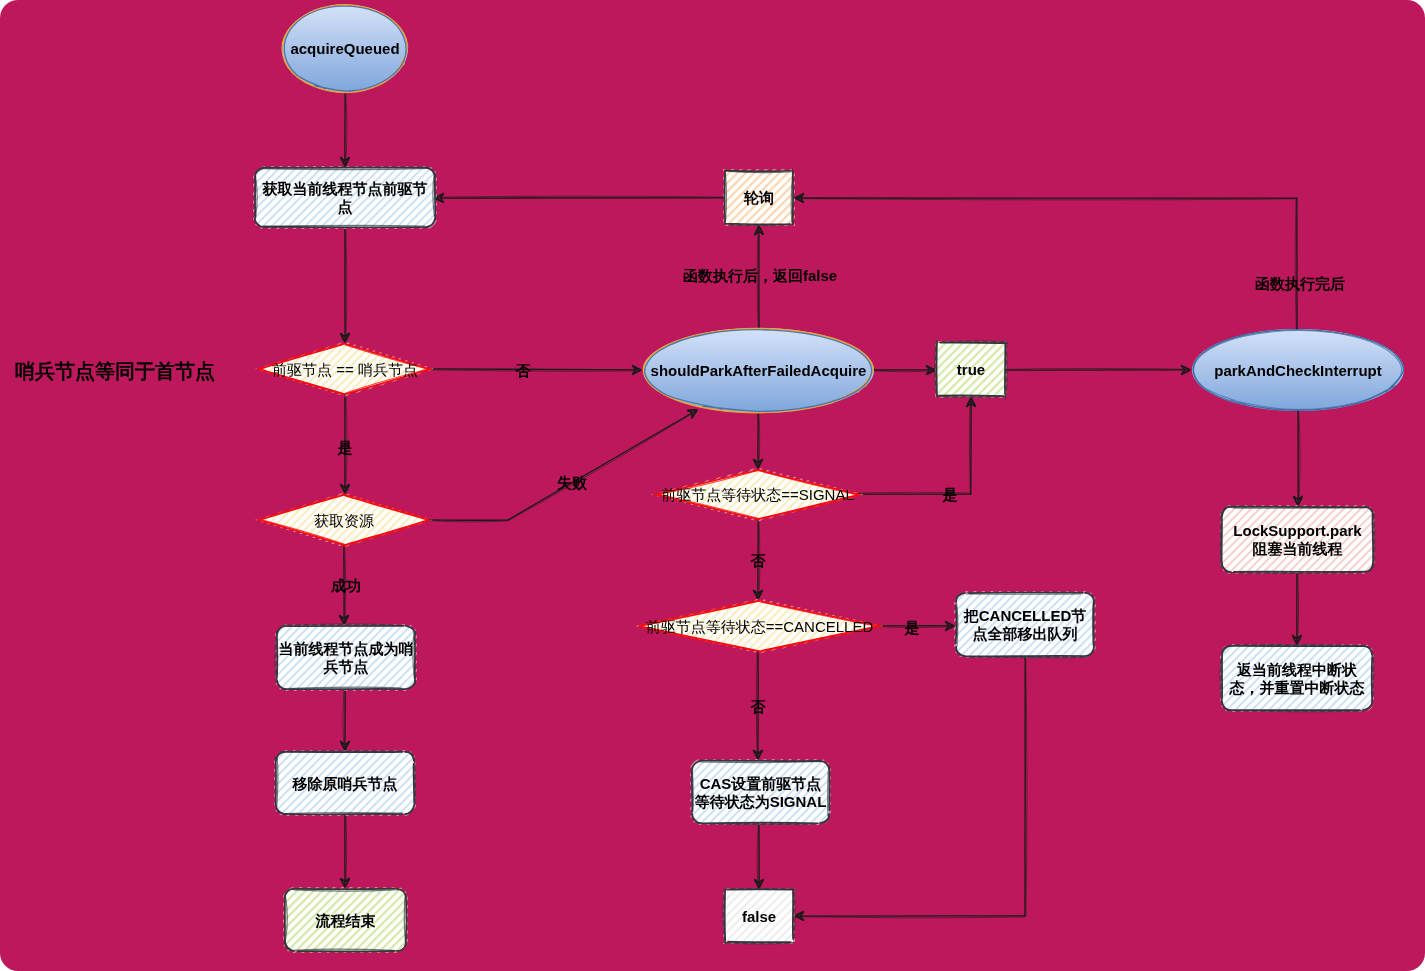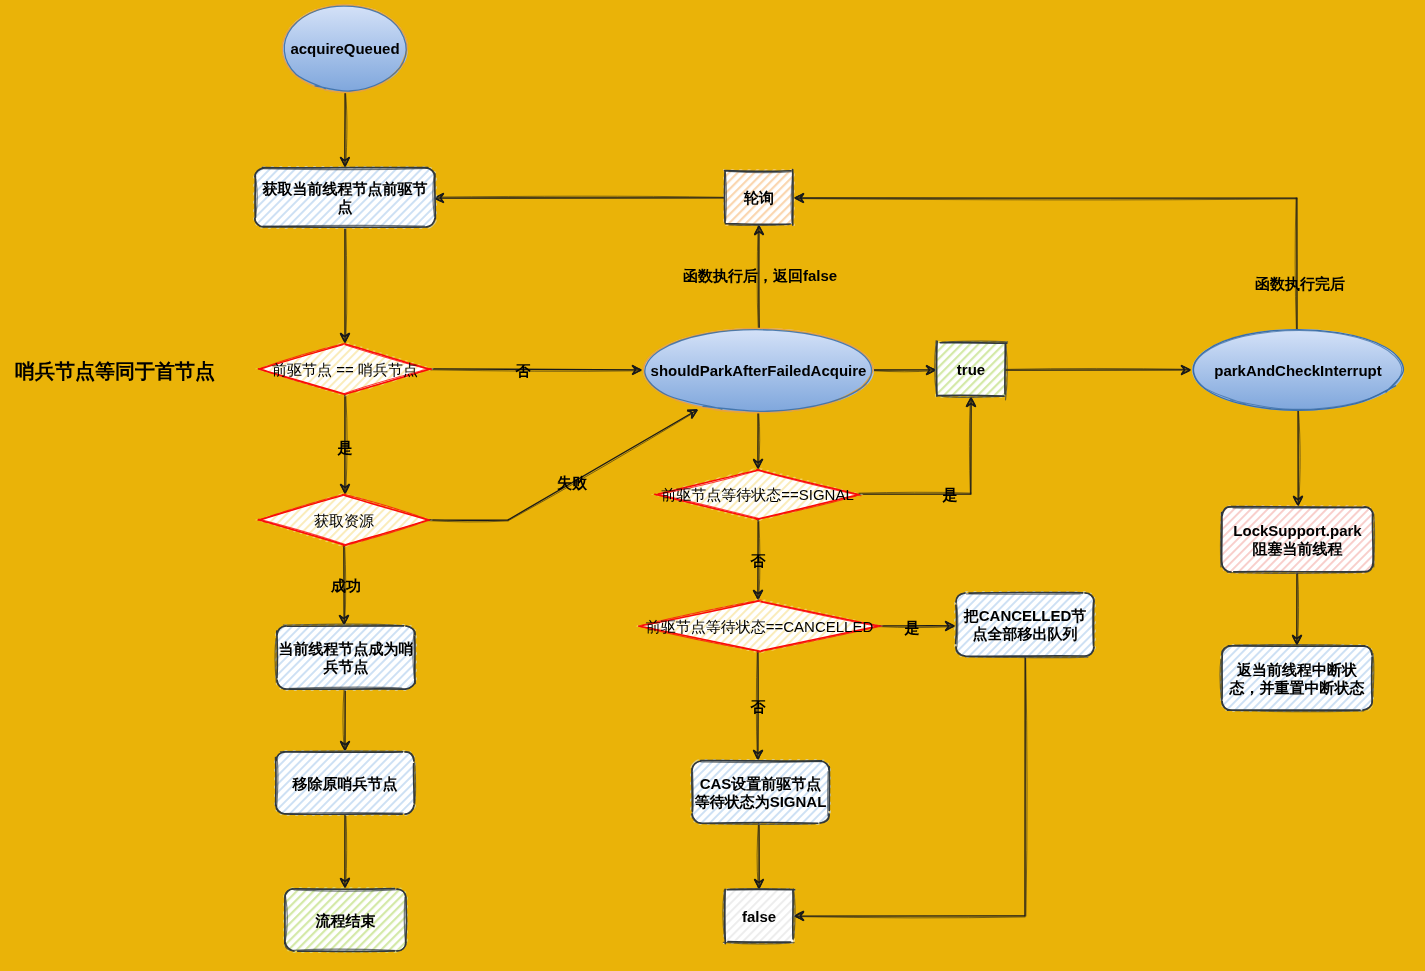--- a/index.html
+++ b/index.html
@@ -1,19 +1,19 @@
 <!DOCTYPE html>
 <html><head>
 <meta charset="utf-8">
 <title>acquireQueued flowchart</title>
 <style>
   html,body{margin:0;padding:0;background:#ffffff;}
   body{width:1425px;height:971px;overflow:hidden;
        font-family:"Liberation Sans",sans-serif;}
-  #stage{position:relative;width:1425px;height:971px;background:#eab308;}
+  #stage{position:relative;width:1425px;height:971px;background:#be185d;border-radius:18px;}
   svg#canvas{position:absolute;left:0;top:0;width:1425px;height:971px;
              shape-rendering:geometricPrecision;}
   text{font-family:"Liberation Sans",sans-serif;}
 </style>
 </head>
 <body>
 
 <div id="stage">
   <svg id="canvas" viewBox="0 0 1425 971" xmlns="http://www.w3.org/2000/svg">
     <defs id="svgdefs">

